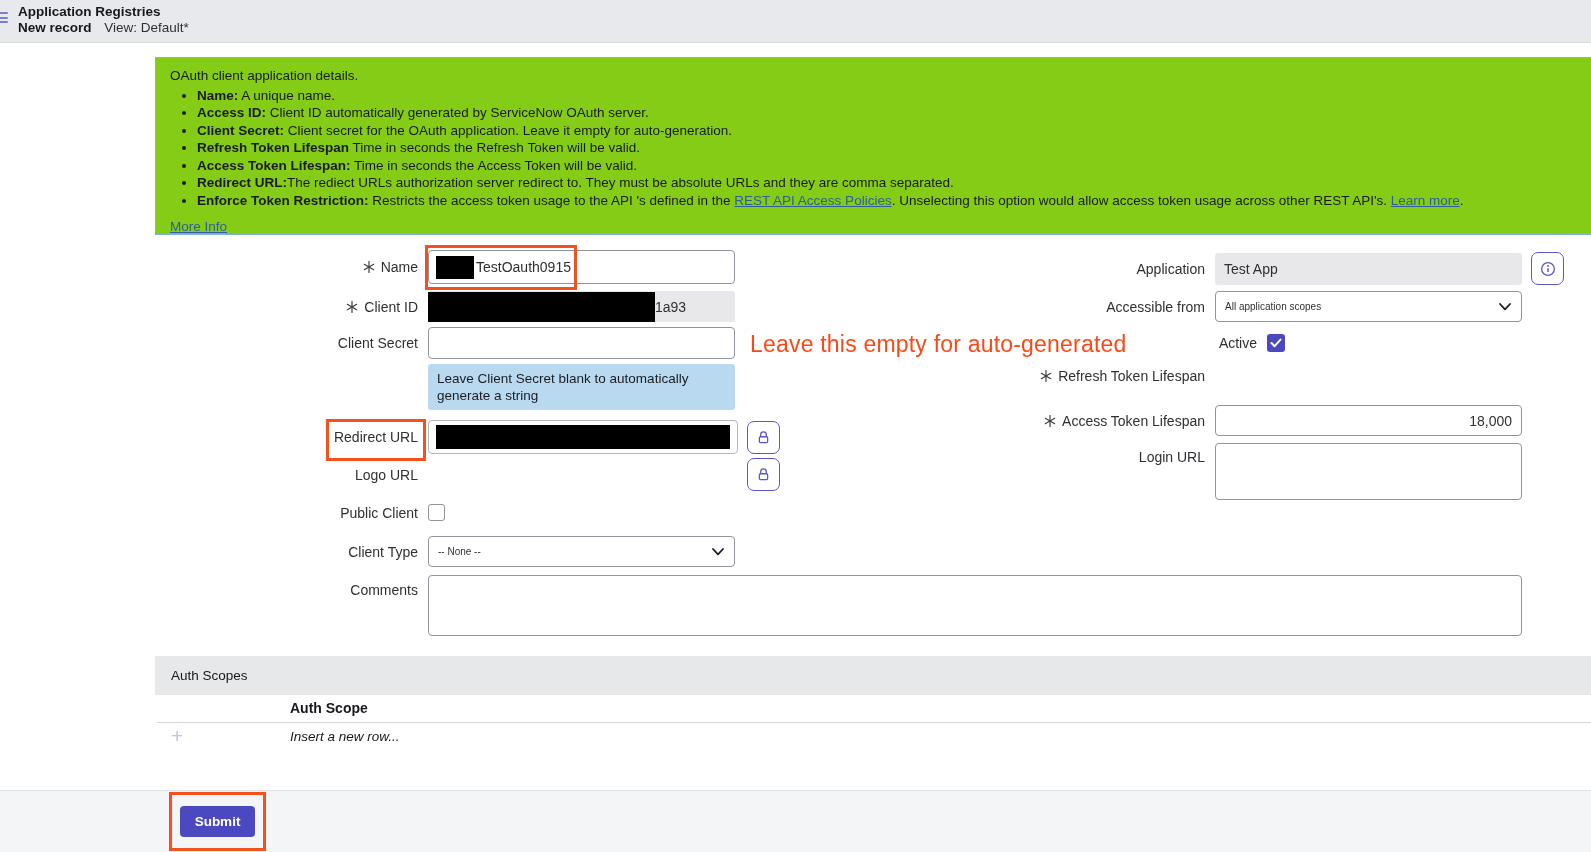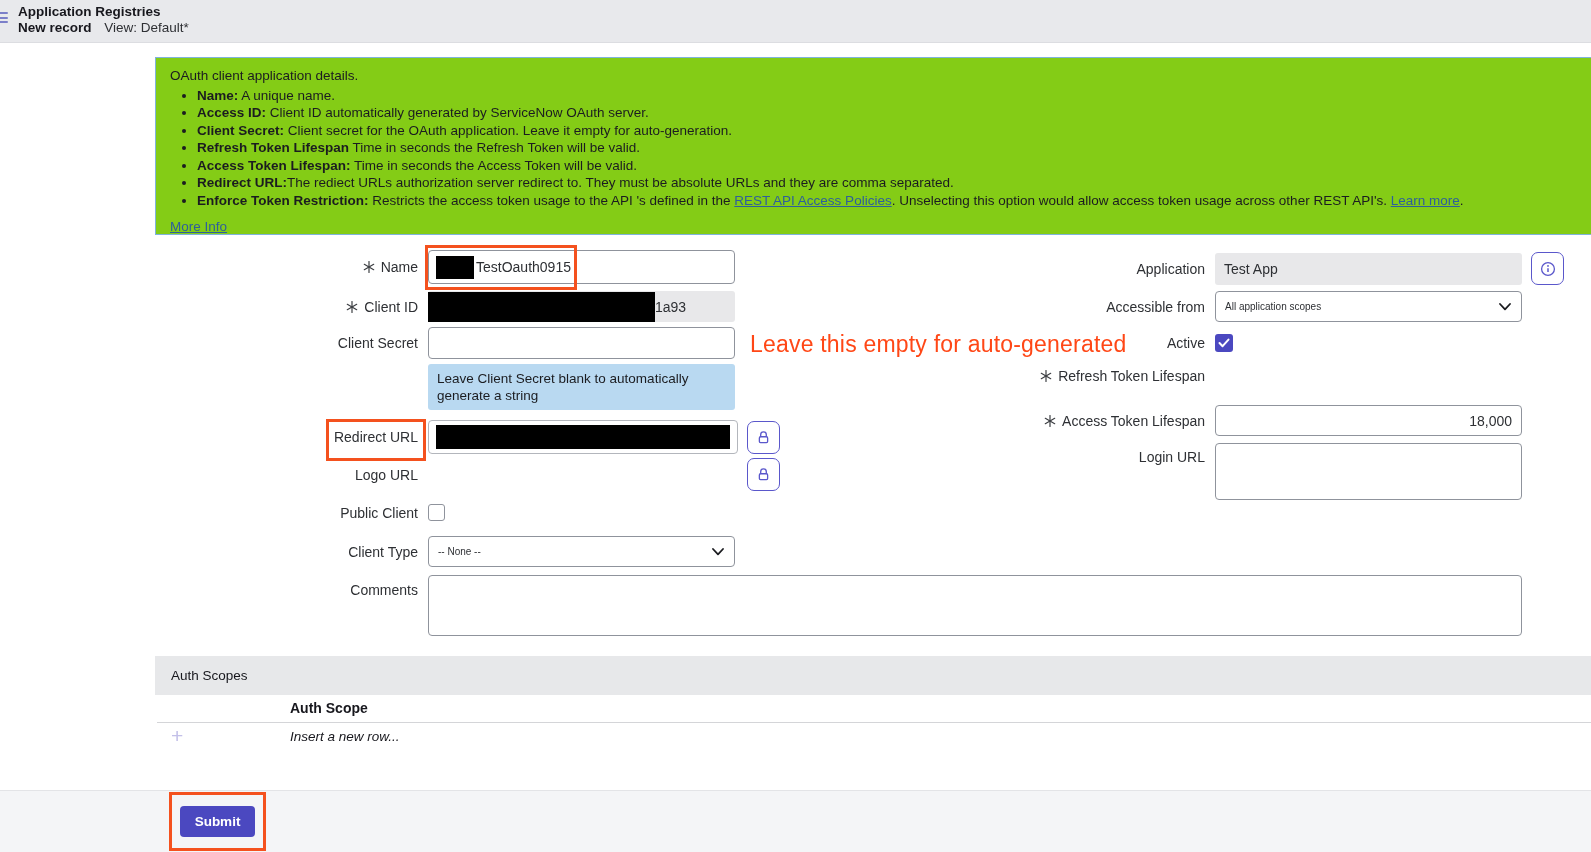--- a/index.html
+++ b/index.html
@@ -211,21 +211,21 @@
     <span class="lbl">Accessible from</span>
   </div>
   <div class="sel">
     <span>All application scopes</span>
     <svg width="12" height="8" viewBox="0 0 12 8">
         <path d="M1 1 L6 6.3 L11 1" fill="none" stroke="#1b1c20" stroke-width="1.8" stroke-linecap="round" stroke-linejoin="round"></path>
       </svg>
   </div>
 </div>
 
-<div class="row" style="left:950px;top:334px;">
+<div class="row" style="left:1002px;top:334px;">
   <div class="lblbox right">
     <span class="lbl">Active</span>
   </div>
   <div class="chk on">
     <svg width="12" height="10" viewBox="0 0 12 10">
         <path d="M1.5 5 L4.6 8.2 L10.5 1.6" fill="none" stroke="#ffffff" stroke-width="2" stroke-linecap="round" stroke-linejoin="round"></path>
       </svg>
   </div>
 </div>
 

